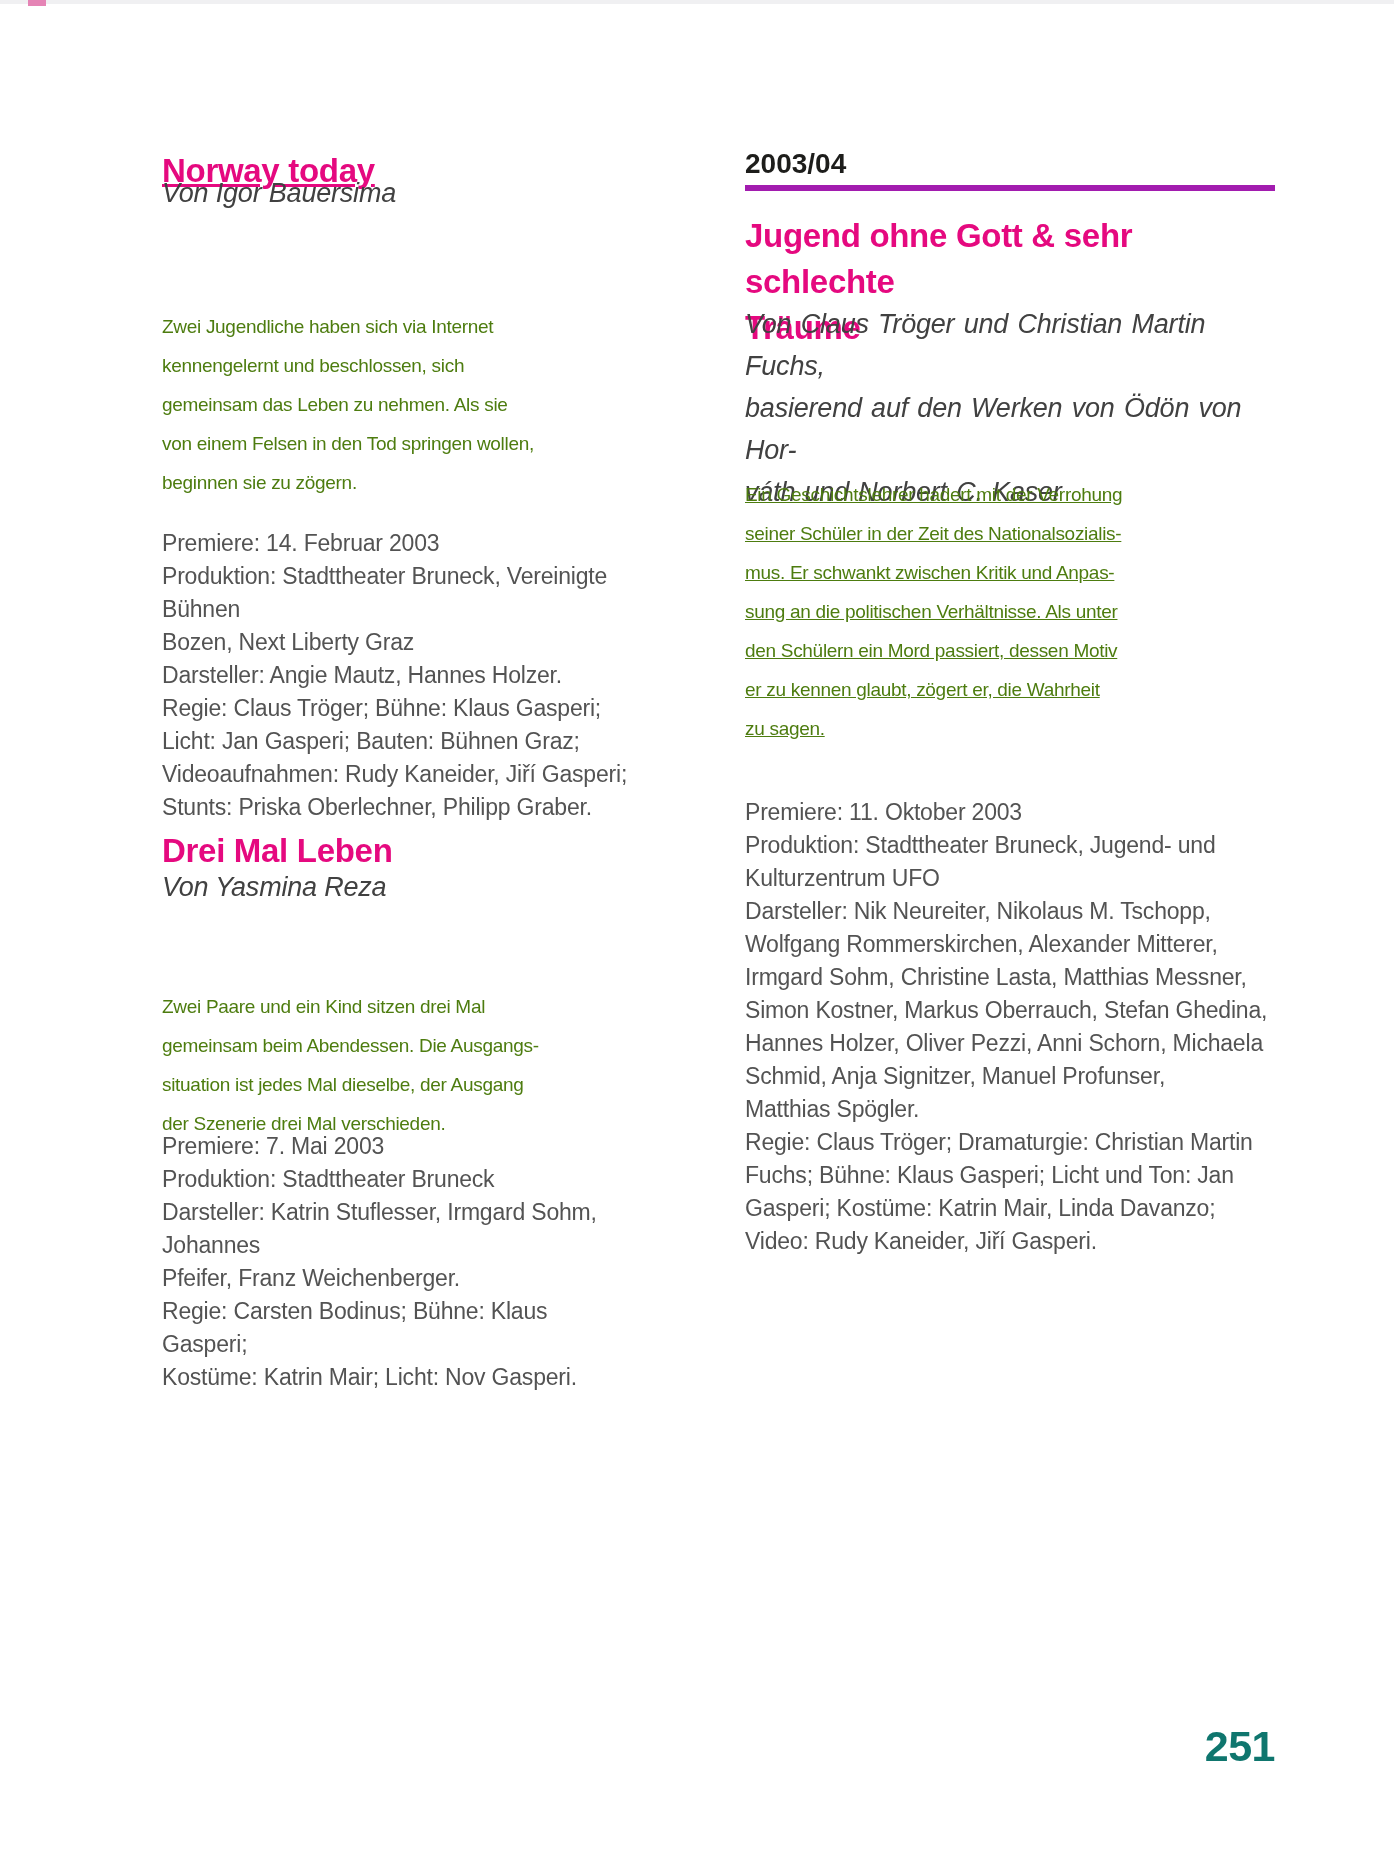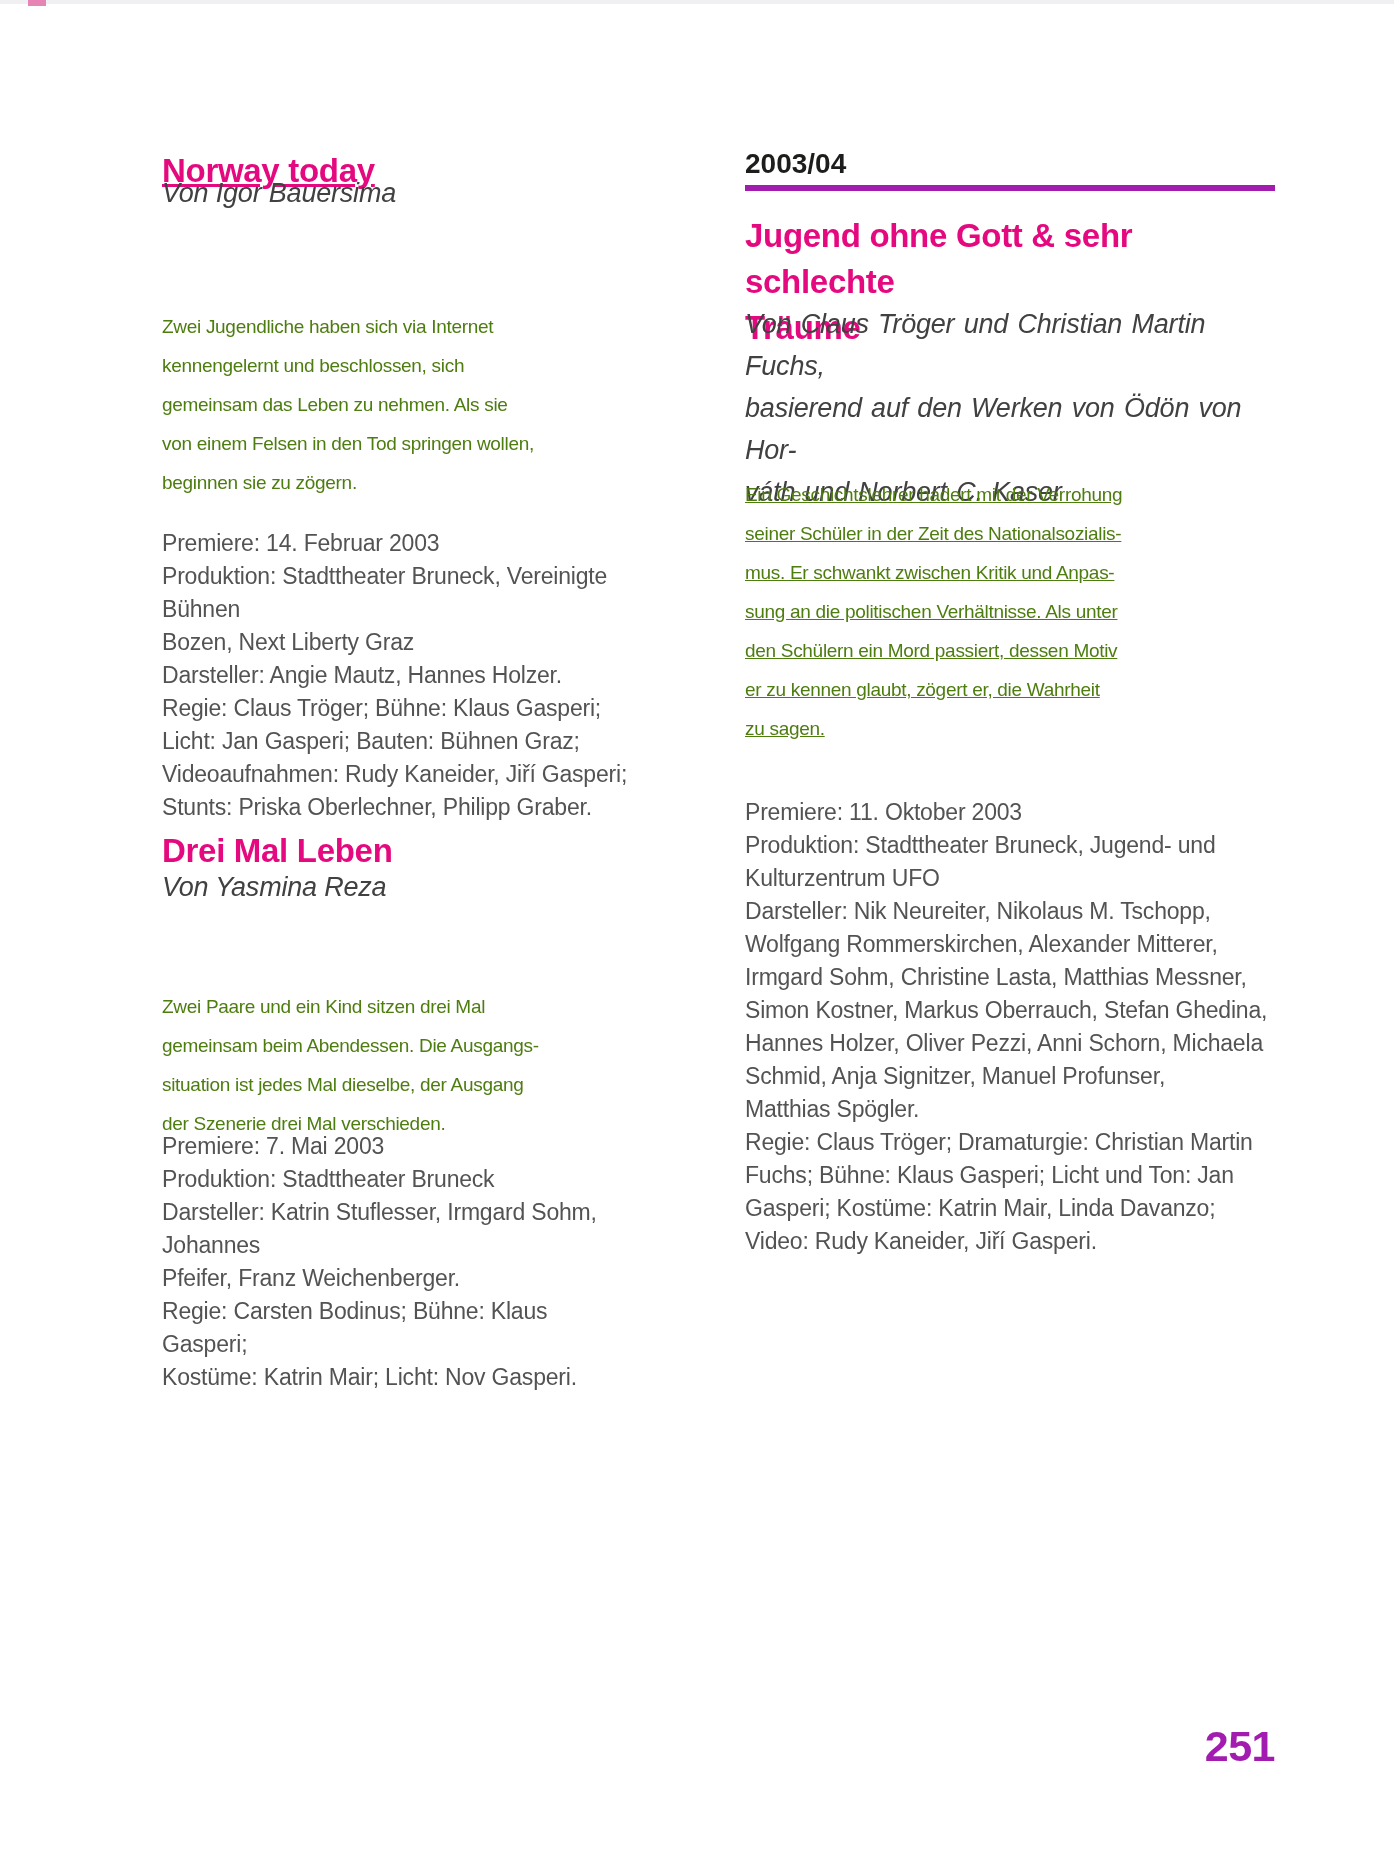--- a/index.html
+++ b/index.html
@@ -63,21 +63,21 @@
     border-bottom: 6px solid #a21caf;
   }
   .rt { top: 213px; }
   .rb { top: 303px; word-spacing: 2px; }
   .rs { top: 430px; text-decoration: underline; }
   .rc { top: 796px; }
 
   .page-number {
     position: absolute; left: 1125px; top: 1722px; width: 150px;
     text-align: right;
-    font-size: 43px; font-weight: bold; color: #a21caf;
+    font-size: 43px; font-weight: bold; color: #0f766e;
     letter-spacing: -0.5px;
   }
 </style>
 </head>
 <body>
 
 <div class="page">
 
   <div class="top-strip">
     <div class="pink-mark"></div>

